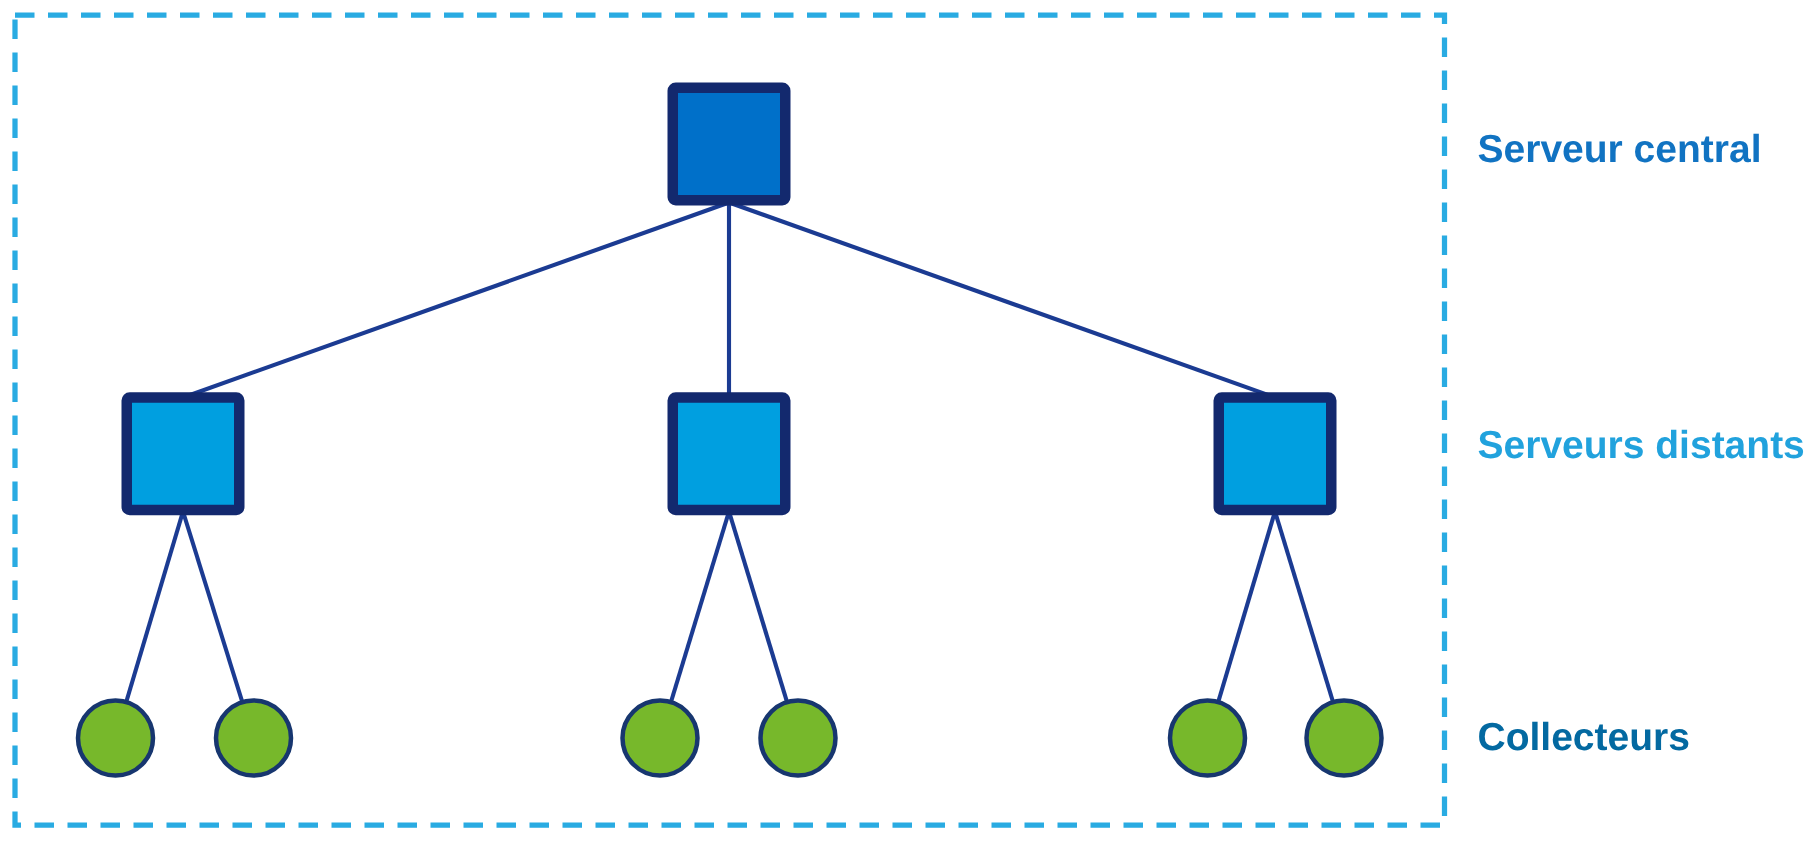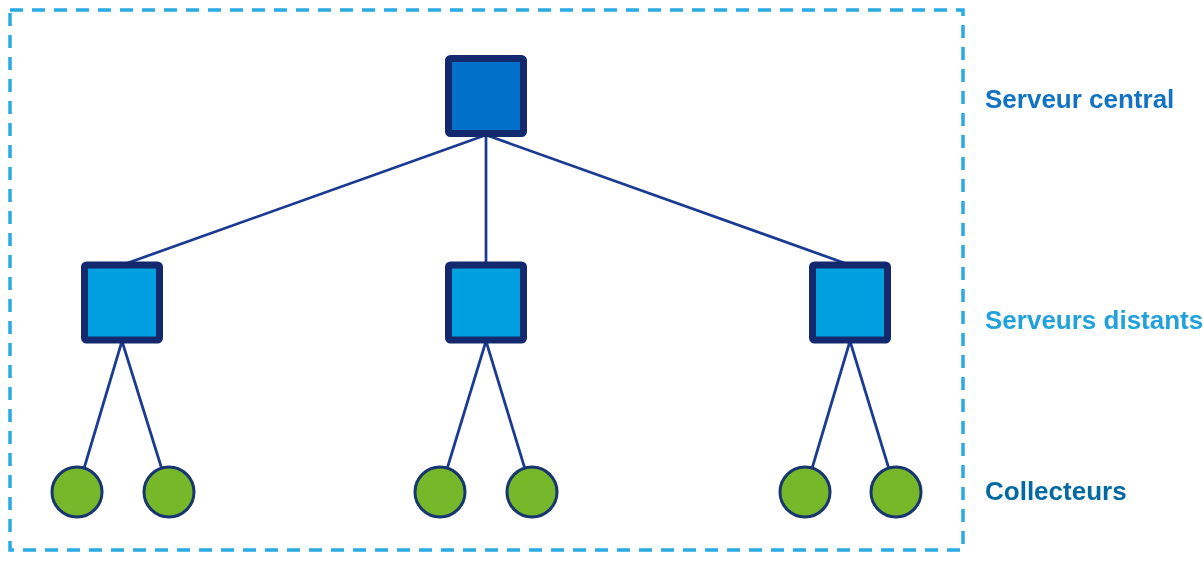--- a/index.html
+++ b/index.html
@@ -21,21 +21,21 @@
   }
   .level-label {
     position: absolute;
     left: 985px;
     font-size: 26px;
     font-weight: 700;
     line-height: 28px;
     white-space: nowrap;
   }
   .level-label.central   { top: 85px; }
-  .level-label.remote    { top: 282px; margin-top: 24px; }
+  .level-label.remote    { top: 282px; }
   .level-label.collector { top: 477px; }
 </style>
 </head>
 <body>
 
 <div class="canvas">
 
   <svg class="diagram-svg" viewBox="0 0 1203 564">
 
     <rect x="10" y="10" width="953" height="540" fill="none" stroke-width="3.5" stroke-dasharray="13 9" stroke="#29ABE2"></rect>

